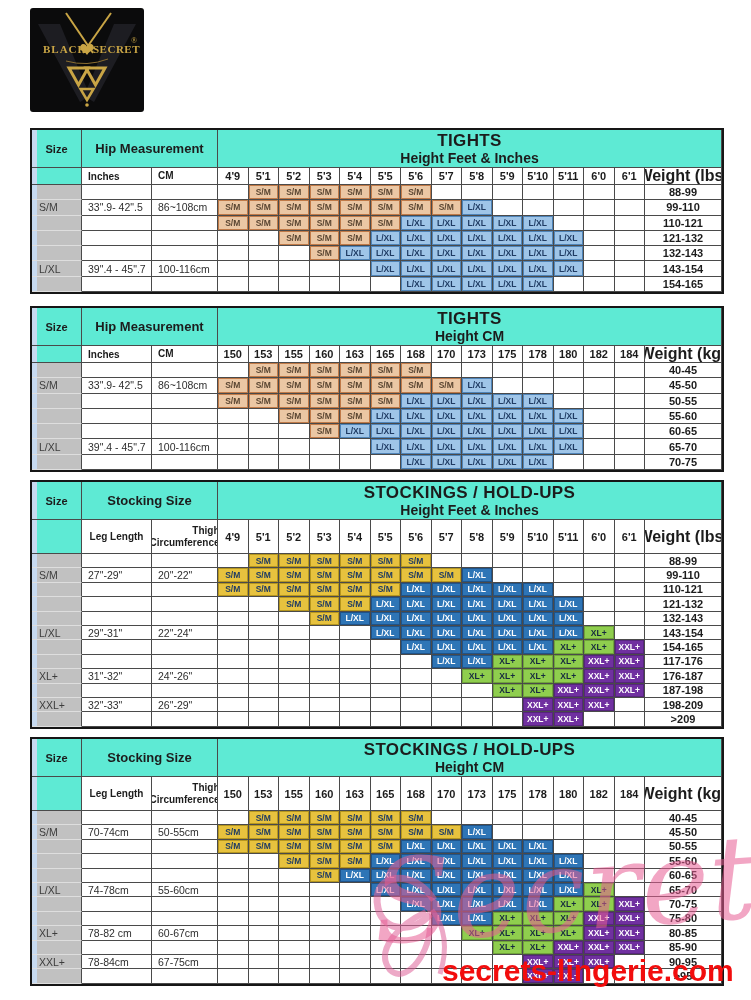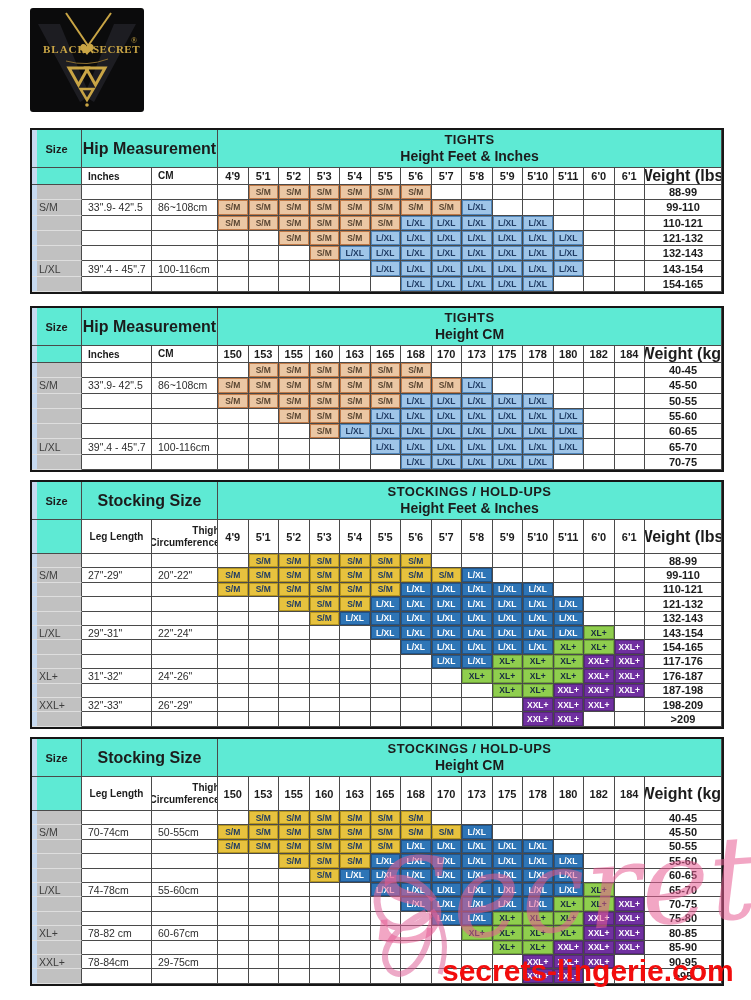--- a/index.html
+++ b/index.html
@@ -19,23 +19,23 @@
   #tables .tbl:nth-of-type(2){top:306px}
   #tables .tbl:nth-of-type(3){top:480px}
   #tables .tbl:nth-of-type(4){top:737px}
 
   .cell{border-right:1px solid #4a4a4a;border-bottom:1px solid #4a4a4a;
         display:flex;align-items:center;justify-content:center;
         font-weight:bold;color:#1c1c1c;overflow:hidden;white-space:nowrap;min-width:0;}
   .hd{background:#5eead4;}
   .col1{box-shadow:inset 5px 0 0 #c7daf0;}
   .szh{font-size:11px;}
-  .grph{font-size:16px;}
+  .grph{font-size:13px;}
   .titleblock{flex-direction:column;line-height:1.15;}
-  .ttl{font-size:13px;letter-spacing:.4px;}
+  .ttl{font-size:17px;letter-spacing:.4px;}
   .sub{font-size:14px;}
   .lbl{background:#fff;font-size:11px;}
   .c2h,.c3h{font-size:10px;}
   .tights .c2h,.tights .c3h{justify-content:flex-start;padding-left:6px;}
   .c3h{white-space:normal;text-align:right;line-height:1.15;}
   .wth{font-size:16px;}
   .szc{background:#c1c1c1;border-bottom:1px solid #dedede;font-size:10.5px;color:#3d3d3d;
        justify-content:flex-start;padding-left:7px;font-weight:normal;}
   .val{justify-content:flex-start;padding-left:6px;font-weight:normal;font-size:10.5px;color:#2e2e2e;background:#fff;}
   .blank{background:#fff;}
@@ -826,21 +826,21 @@
         <div class="cell blank"></div>
         <div class="cell blank"></div>
         <div class="cell fit c-xl-stock">XL+</div>
         <div class="cell fit c-xl-stock">XL+</div>
         <div class="cell fit c-xxl-stock">XXL+</div>
         <div class="cell fit c-xxl-stock">XXL+</div>
         <div class="cell fit c-xxl-stock">XXL+</div>
         <div class="cell wtv">85-90</div>
         <div class="cell szc col1">XXL+</div>
         <div class="cell val">78-84cm</div>
-        <div class="cell val">29-75cm</div>
+        <div class="cell val">67-75cm</div>
         <div class="cell blank"></div>
         <div class="cell blank"></div>
         <div class="cell blank"></div>
         <div class="cell blank"></div>
         <div class="cell blank"></div>
         <div class="cell blank"></div>
         <div class="cell blank"></div>
         <div class="cell blank"></div>
         <div class="cell blank"></div>
         <div class="cell blank"></div>

